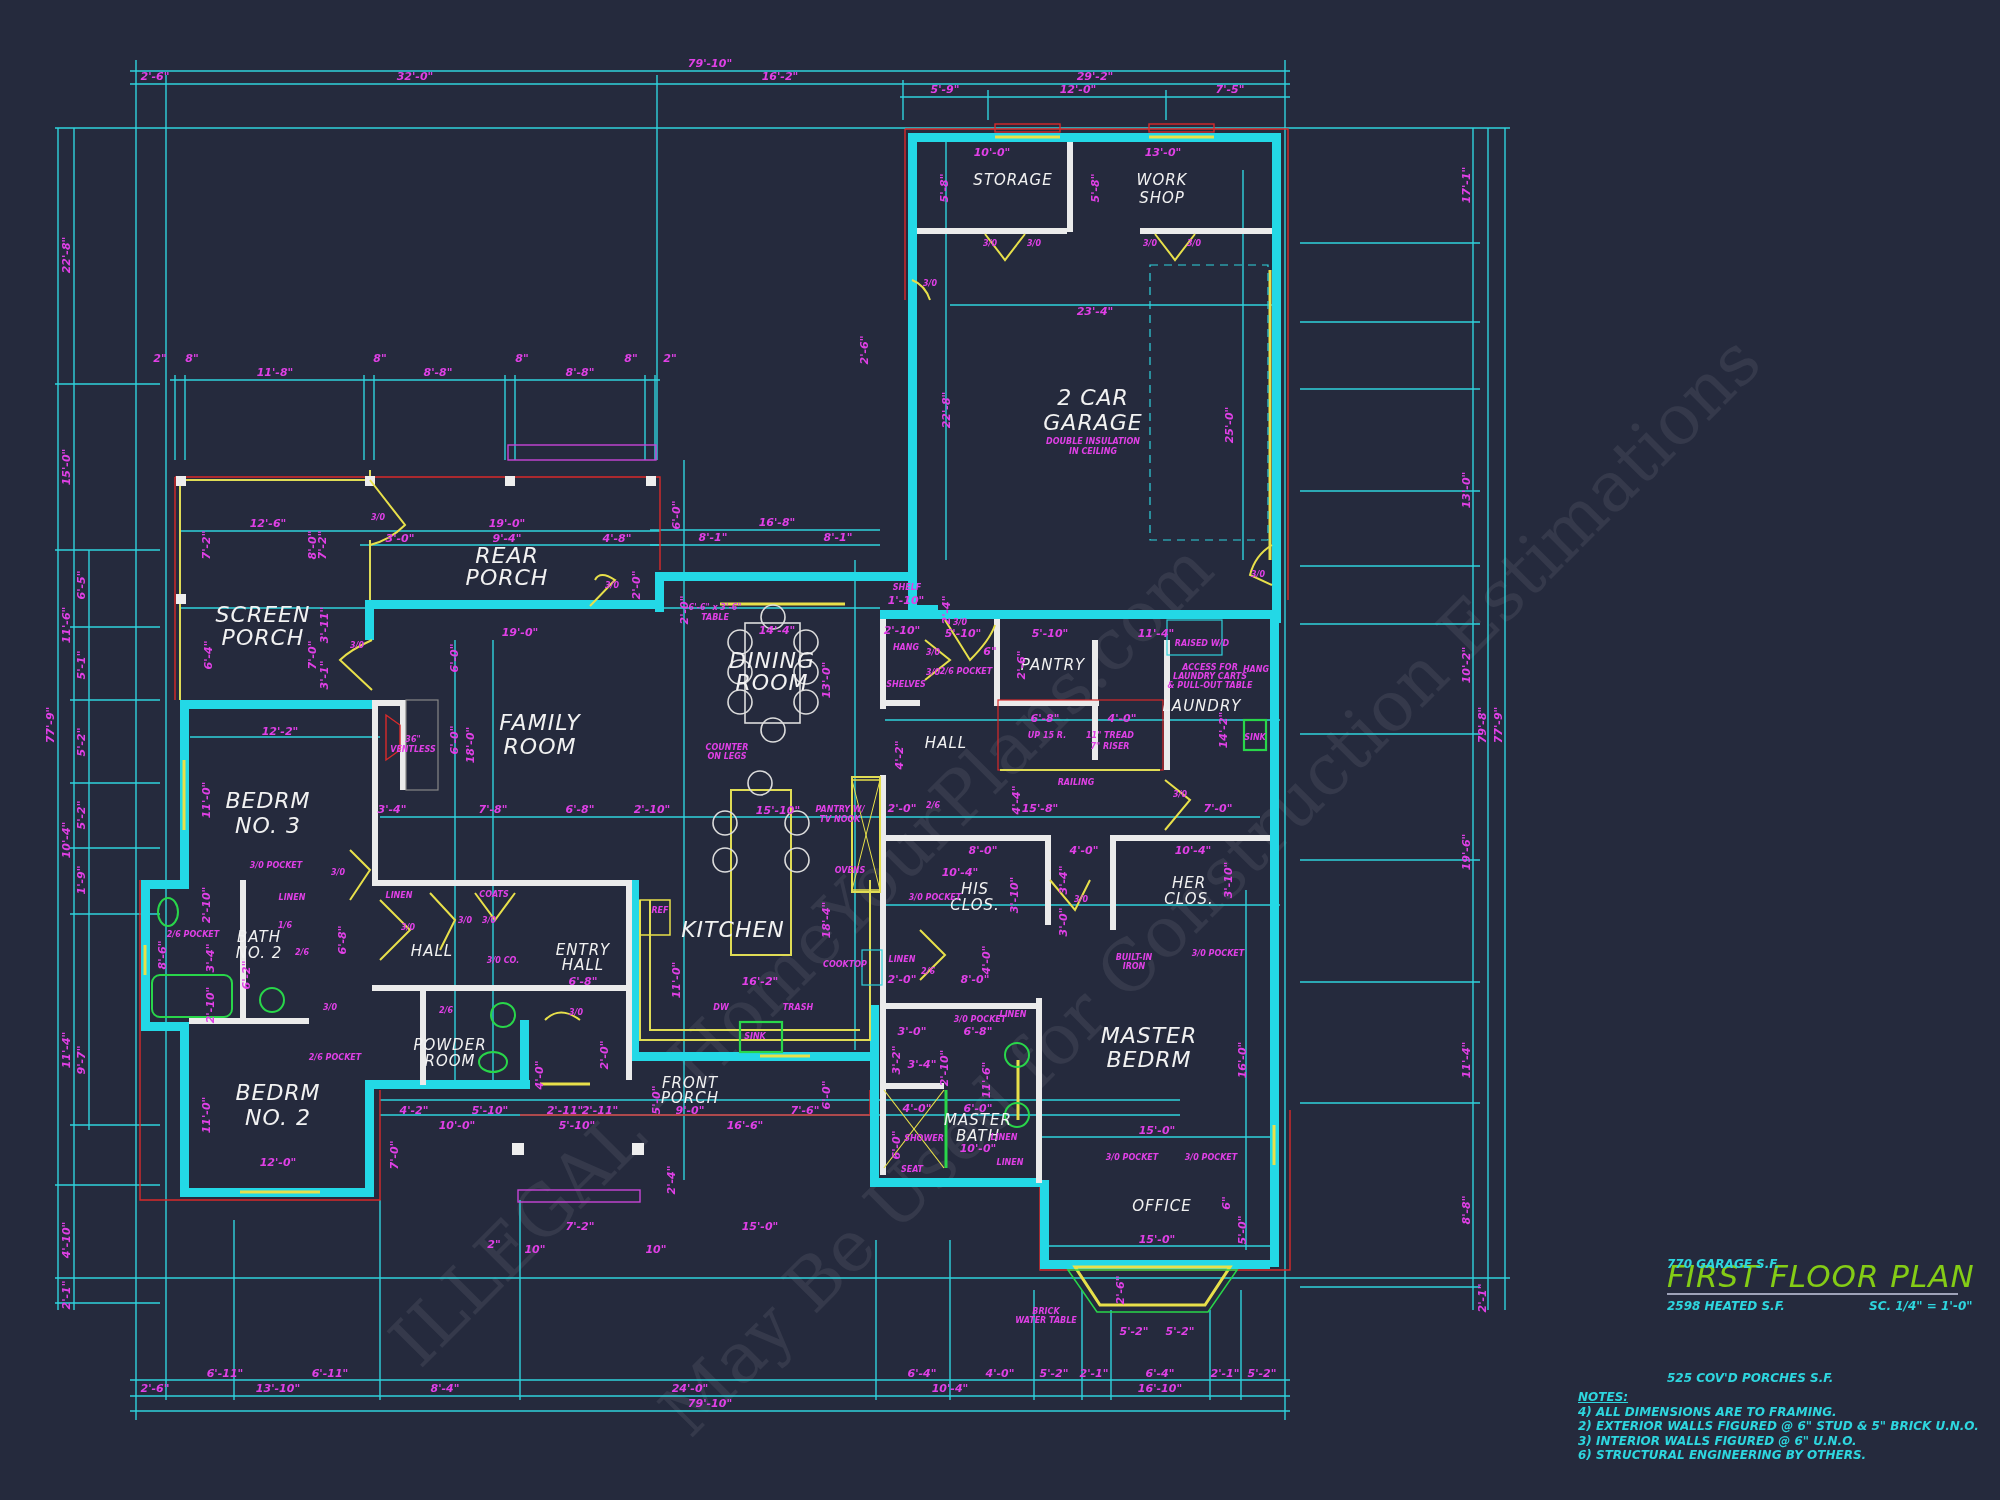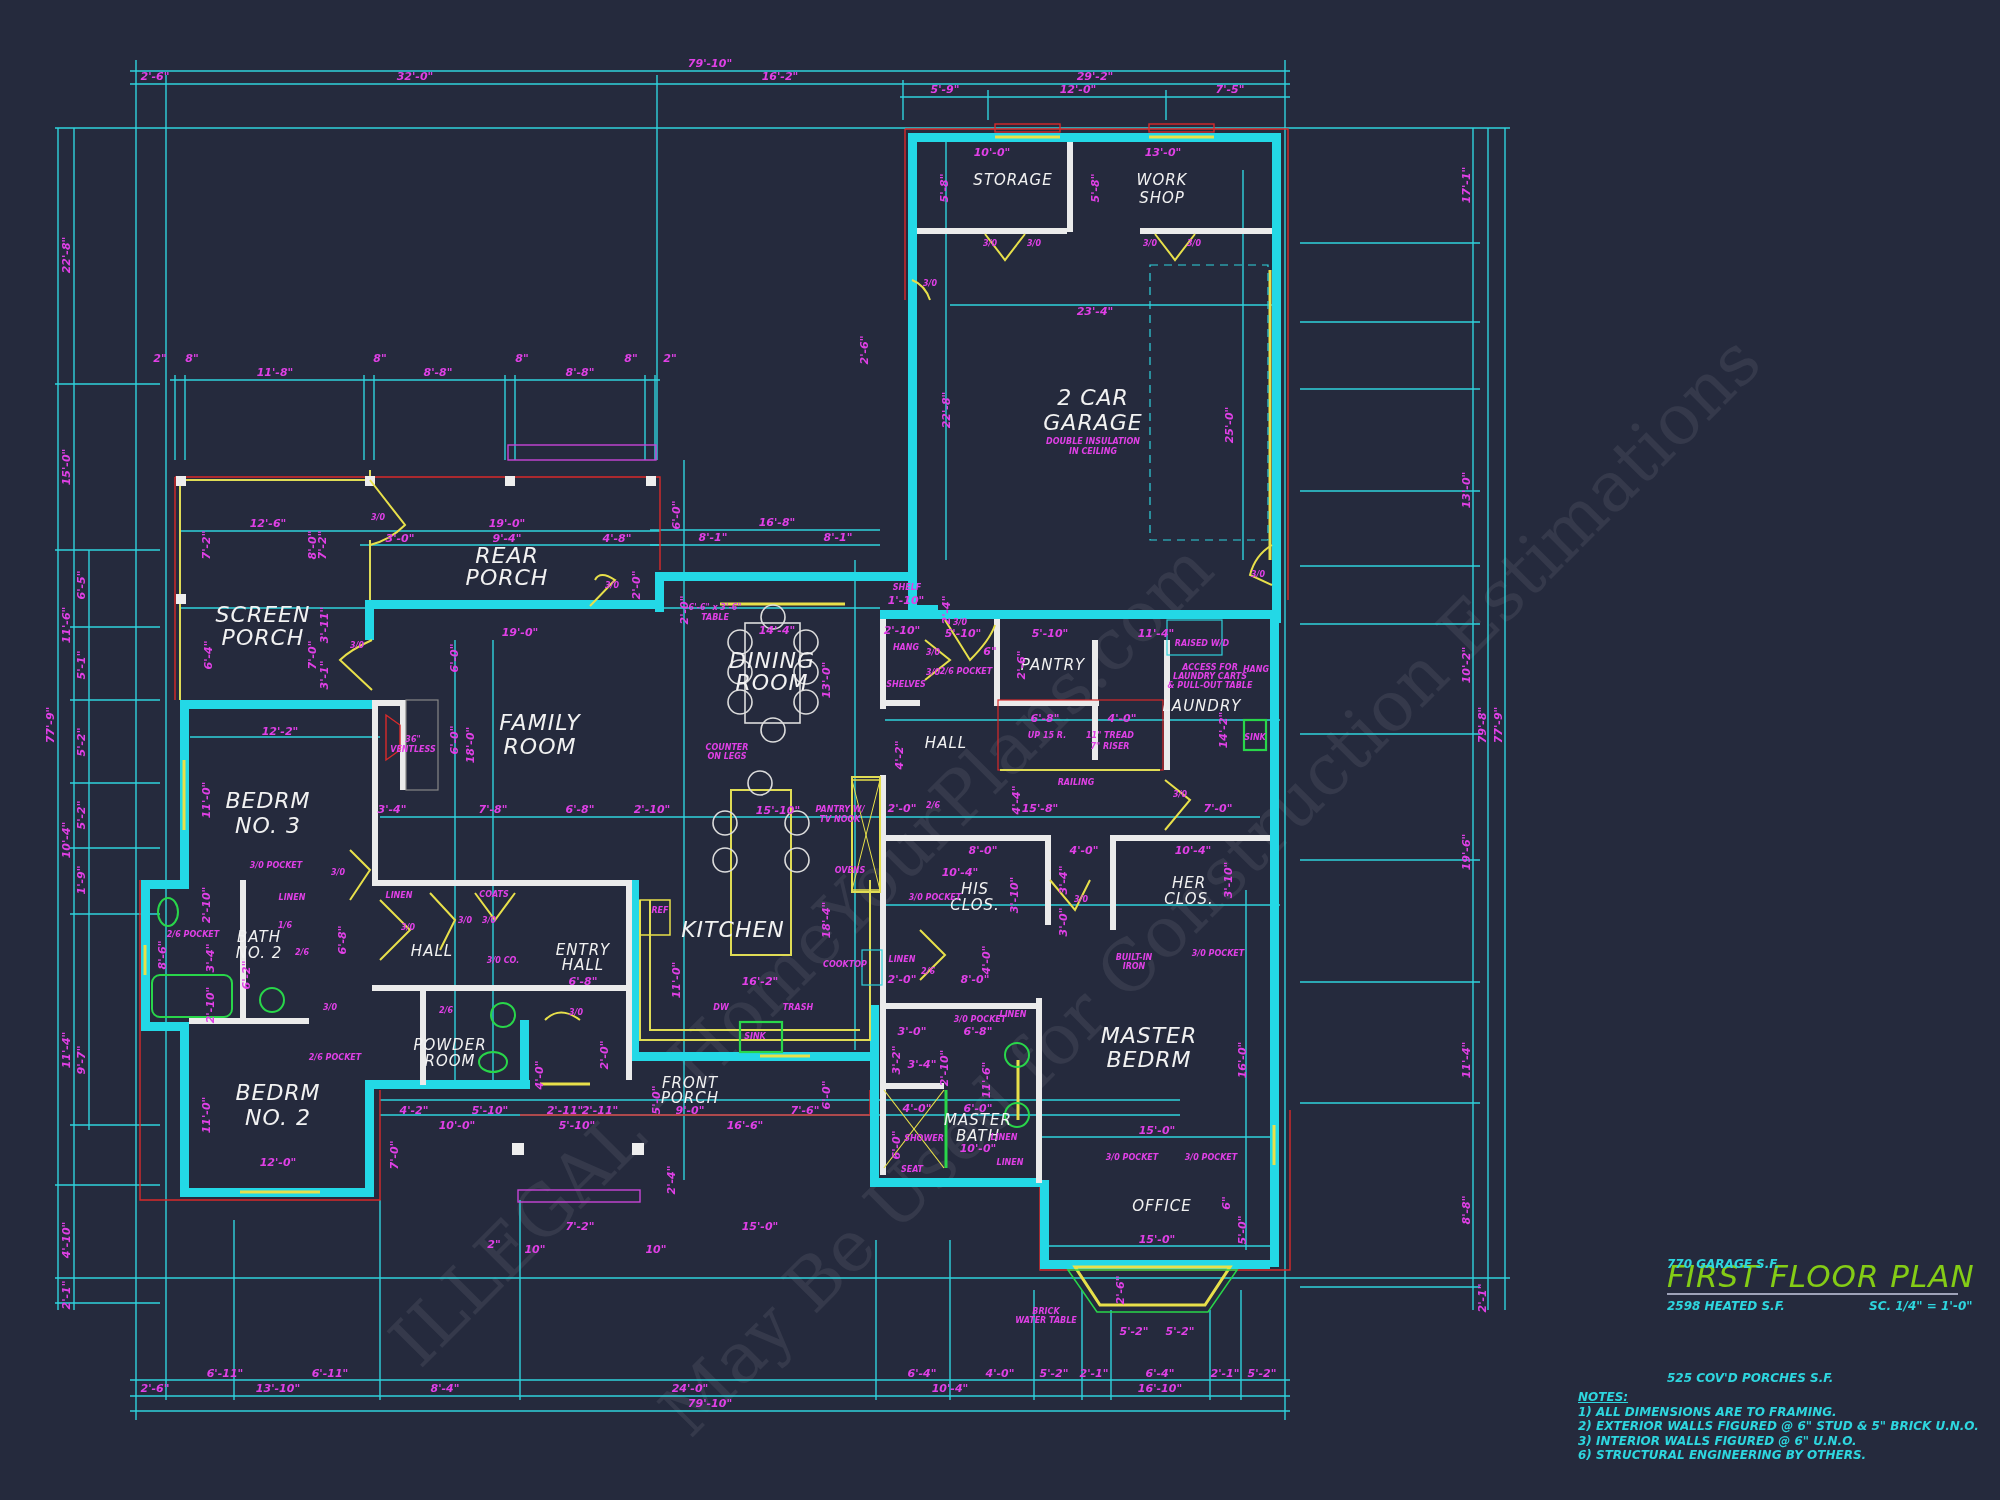--- a/index.html
+++ b/index.html
@@ -623,17 +623,17 @@
 
 <div class="tb-title">FIRST FLOOR PLAN</div>
 <div class="tb-rule"></div>
 <div class="tb-line" style="left:1667px;top:1299px;">2598 HEATED S.F.</div>
 <div class="tb-line" style="left:1667px;top:1257px;">770 GARAGE S.F.</div>
 <div class="tb-line" style="left:1667px;top:1327px;margin-top:44px;">525 COV'D PORCHES S.F.</div>
 <div class="tb-line" style="left:1869px;top:1299px;">SC. 1/4" = 1'-0"</div>
 
 <div class="notes">
   <div class="hd">NOTES:</div>
-  <div>1)  ALL DIMENSIONS ARE TO FRAMING.</div>
+  <div>4)  ALL DIMENSIONS ARE TO FRAMING.</div>
   <div>2)  EXTERIOR WALLS FIGURED @ 6" STUD &amp; 5" BRICK U.N.O.</div>
   <div>3)  INTERIOR WALLS FIGURED @ 6" U.N.O.</div>
   <div>6)  STRUCTURAL ENGINEERING BY OTHERS.</div>
 </div>
 
 </body></html>

